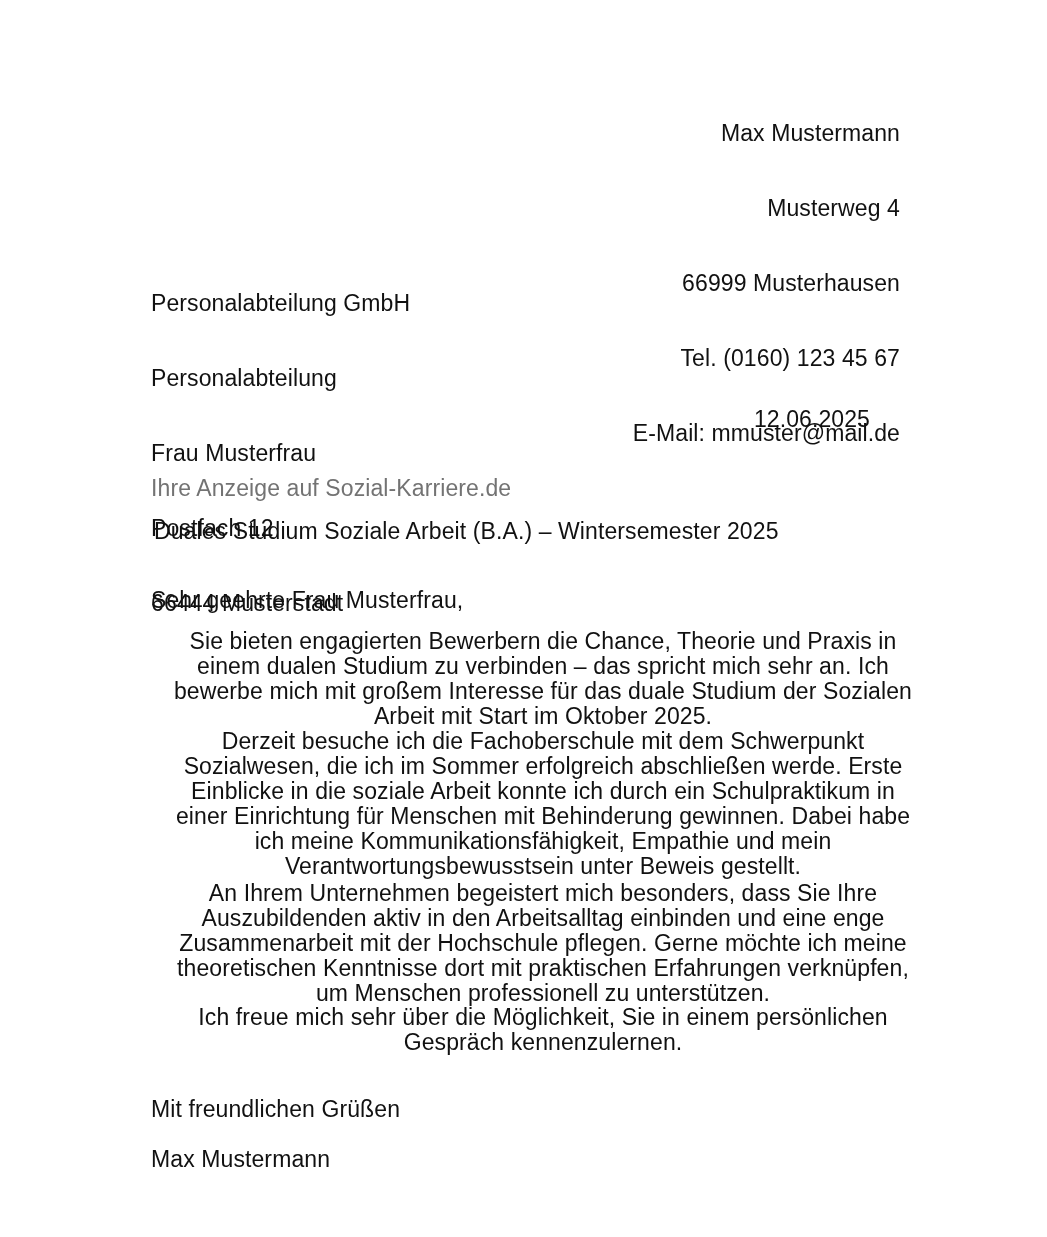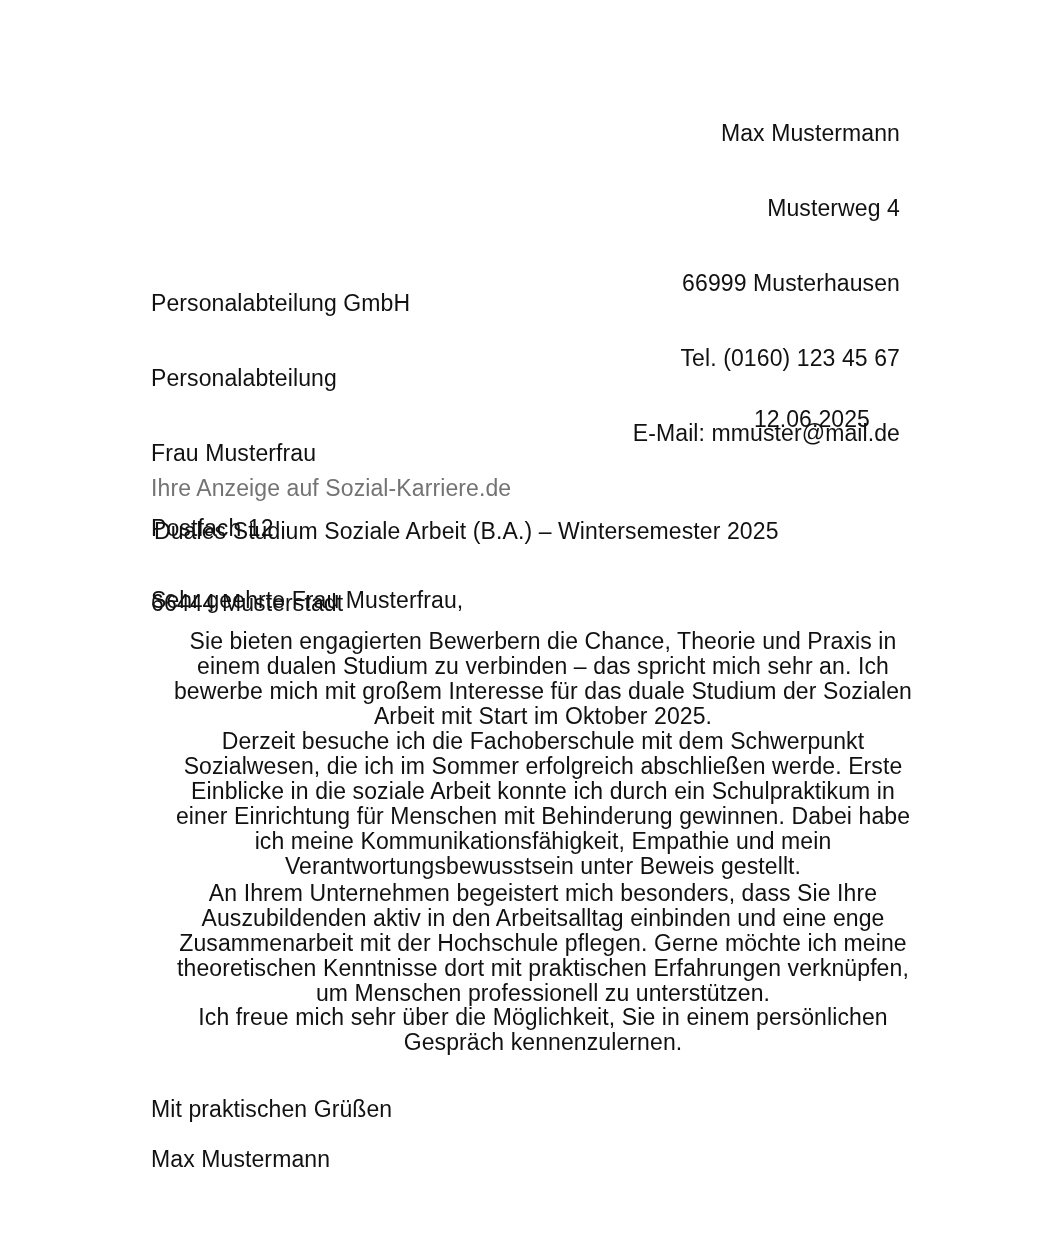--- a/index.html
+++ b/index.html
@@ -126,16 +126,16 @@
 
   <div class="block subject-pos">Duales Studium Soziale Arbeit (B.A.) – Wintersemester 2025</div>
 
   <div class="block salutation">Sehr geehrte Frau Musterfrau,</div>
 
   <div class="block para para-1">Sie bieten engagierten Bewerbern die Chance, Theorie und Praxis in einem dualen Studium zu verbinden – das spricht mich sehr an. Ich bewerbe mich mit großem Interesse für das duale Studium der Sozialen Arbeit mit Start im Oktober 2025.</div>
   <div class="block para para-2">Derzeit besuche ich die Fachoberschule mit dem Schwerpunkt Sozialwesen, die ich im Sommer erfolgreich abschließen werde. Erste Einblicke in die soziale Arbeit konnte ich durch ein Schulpraktikum in einer Einrichtung für Menschen mit Behinderung gewinnen. Dabei habe ich meine Kommunikationsfähigkeit, Empathie und mein Verantwortungsbewusstsein unter Beweis gestellt.</div>
   <div class="block para para-3">An Ihrem Unternehmen begeistert mich besonders, dass Sie Ihre Auszubildenden aktiv in den Arbeitsalltag einbinden und eine enge Zusammenarbeit mit der Hochschule pflegen. Gerne möchte ich meine theoretischen Kenntnisse dort mit praktischen Erfahrungen verknüpfen, um Menschen professionell zu unterstützen.</div>
   <div class="block para para-4">Ich freue mich sehr über die Möglichkeit, Sie in einem persönlichen Gespräch kennenzulernen.</div>
 
-  <div class="block closing">Mit praktischen Grüßen</div>
+  <div class="block closing">Mit freundlichen Grüßen</div>
   <div class="block signature">Max Mustermann</div>
 
 </div>
 
 </body></html>

